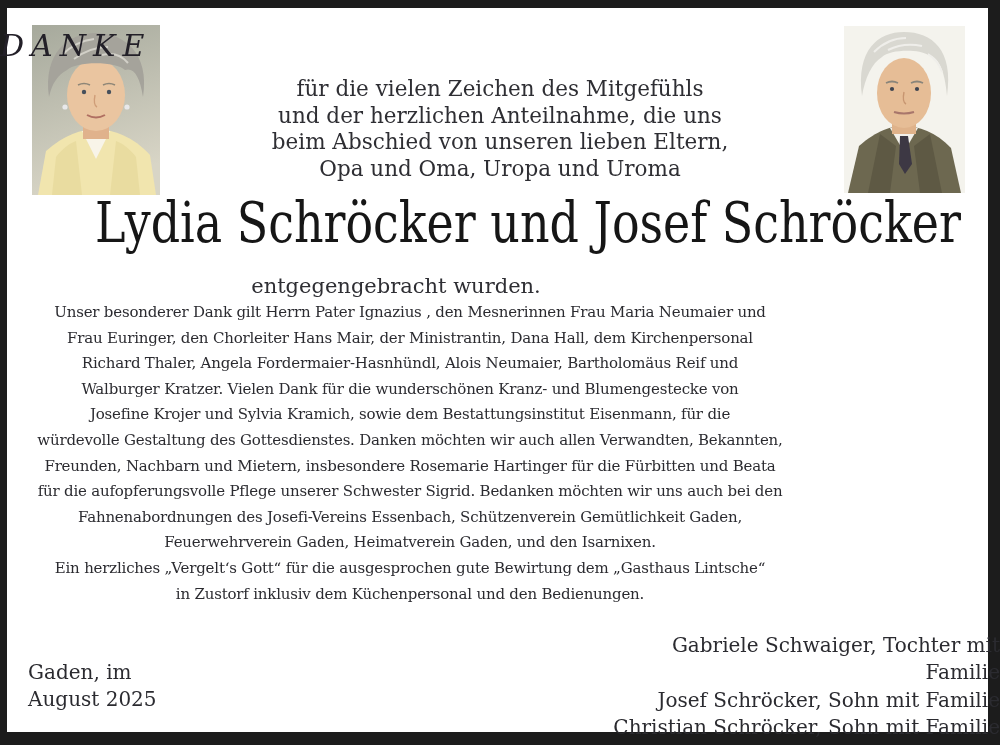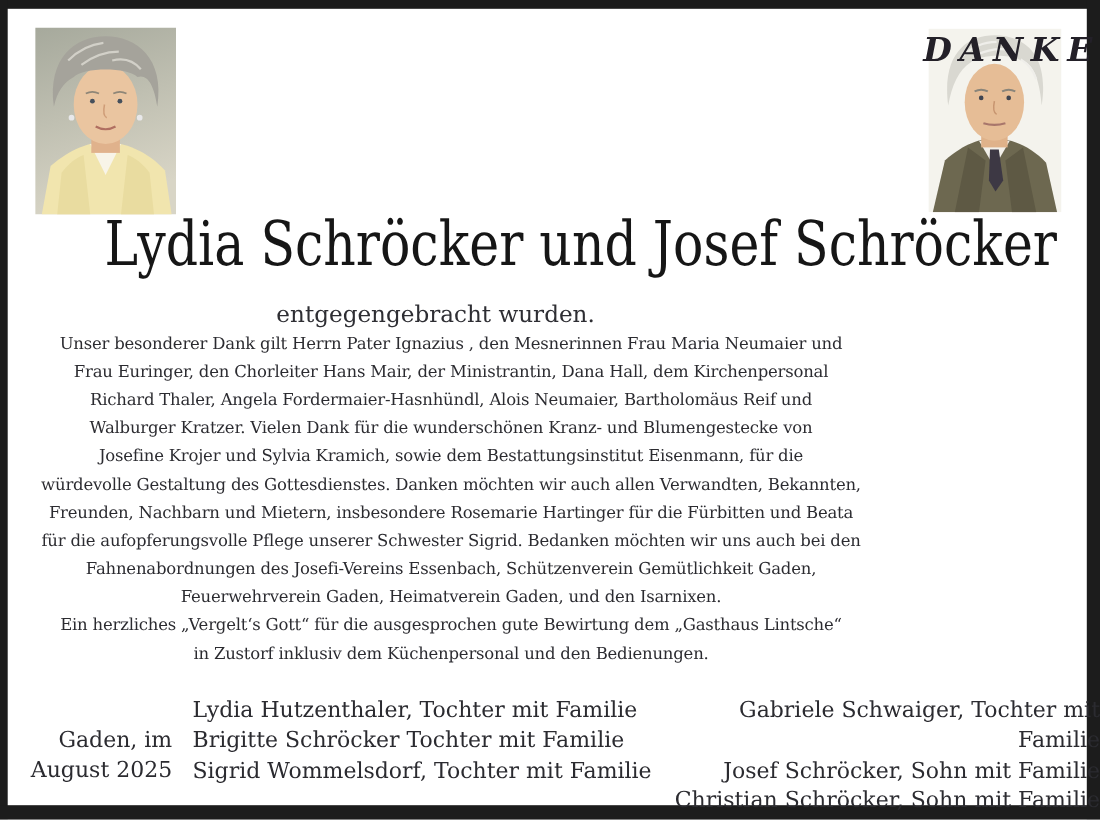--- a/index.html
+++ b/index.html
@@ -16,22 +16,22 @@
   .frame-left   { left:0; top:0;    width:7px;    height:745px;}
   .frame-right  { left:988px; top:0; width:12px;  height:745px;}
   .frame-bottom { left:0; top:732px; width:1000px; height:13px;}
 
   .photo { position:absolute; display:block; }
   .photo-left  { left:32px;  top:25px; width:128px; height:170px; }
   .photo-right { left:844px; top:26px; width:121px; height:167px; }
 
   .danke {
     position:absolute; left:0; top:28px; width:1000px;
-    text-align:right;
-    font-style:italic; font-weight:bold;
+    text-align:left;
+    font-style:italic; font-weight:normal;
     font-size:30px; letter-spacing:7px;
     color:#232028;
   }
   .intro {
     position:absolute; left:0; top:76px; width:1000px;
     text-align:center;
     font-size:21.5px; line-height:26.6px;
     color:#2e2e33;
   }
   .title-row {
@@ -52,21 +52,21 @@
   }
   .body-text {
     position:absolute; left:0; top:300px; width:820px;
     text-align:center;
     font-size:15px; line-height:25.6px; letter-spacing:-0.2px;
     color:#2b2b30;
   }
   .prelines { white-space: pre-line; }
 
   .closing { font-size:20px; line-height:27.3px; color:#2b2b30; }
-  .place-date   { position:absolute; left:28px;  top:659px;text-align:right; }
+  .place-date   { position:absolute; left:28px;  top:659px; }
   .column-left  { position:absolute; left:175px; top:632px; }
   .column-right { position:absolute; left:595px; top:632px;text-align:right; }
 </style>
 </head>
 <body>
 
 <div class="clipping">
 
   <div class="frame-bar frame-top"></div>
   <div class="frame-bar frame-left"></div>
@@ -113,20 +113,24 @@
     <path d="M42,57 Q48,54 54,57" stroke="#8a857a" stroke-width="1.8" fill="none"></path>
     <path d="M67,57 Q73,54 79,57" stroke="#8a857a" stroke-width="1.8" fill="none"></path>
     <path d="M60,66 Q58,76 62,78" stroke="#c79570" stroke-width="1.4" fill="none"></path>
     <path d="M50,86 Q60,89 70,86" stroke="#a8766b" stroke-width="2" fill="none"></path>
     <path d="M18,70 C12,24 34,6 60,6 C88,6 110,24 103,70 C101,44 94,30 84,29 C76,23 46,23 38,31 C28,37 21,52 18,70 Z" fill="#d9d8d1"></path>
     <path d="M30,26 Q44,12 62,12 M44,24 Q60,16 78,20 M84,28 Q94,34 98,46" stroke="#efeeea" stroke-width="2" fill="none"></path>
   </svg>
 
   <div class="danke">DANKE</div>
 
+  <div class="intro prelines">für die vielen Zeichen des Mitgefühls
+und der herzlichen Anteilnahme, die uns
+beim Abschied von unseren lieben Eltern,
+Opa und Oma, Uropa und Uroma</div>
 
   <div class="title-row">
     <span class="title-names">Lydia Schröcker und Josef Schröcker</span>
   </div>
 
   <div class="subtitle">entgegengebracht wurden.</div>
 
   <div class="body-text prelines">Unser besonderer Dank gilt Herrn Pater Ignazius , den Mesnerinnen Frau Maria Neumaier und
 Frau Euringer, den Chorleiter Hans Mair, der Ministrantin, Dana Hall, dem Kirchenpersonal
 Richard Thaler, Angela Fordermaier-Hasnhündl, Alois Neumaier, Bartholomäus Reif und
@@ -135,20 +139,17 @@
 würdevolle Gestaltung des Gottesdienstes. Danken möchten wir auch allen Verwandten, Bekannten,
 Freunden, Nachbarn und Mietern, insbesondere Rosemarie Hartinger für die Fürbitten und Beata
 für die aufopferungsvolle Pflege unserer Schwester Sigrid. Bedanken möchten wir uns auch bei den
 Fahnenabordnungen des Josefi-Vereins Essenbach, Schützenverein Gemütlichkeit Gaden,
 Feuerwehrverein Gaden, Heimatverein Gaden, und den Isarnixen.
 Ein herzliches „Vergelt‘s Gott“ für die ausgesprochen gute Bewirtung dem „Gasthaus Lintsche“
 in Zustorf inklusiv dem Küchenpersonal und den Bedienungen.</div>
 
   <div class="closing place-date prelines">Gaden, im
 August 2025</div>
-  <div class="closing column-left prelines">Lydia Hutzenthaler, Tochter mit Familie
-Brigitte Schröcker Tochter mit Familie
-Sigrid Wommelsdorf, Tochter mit Familie</div>
   <div class="closing column-right prelines">Gabriele Schwaiger, Tochter mit Familie
 Josef Schröcker, Sohn mit Familie
 Christian Schröcker, Sohn mit Familie</div>
 
 </div>
 
 </body></html>

